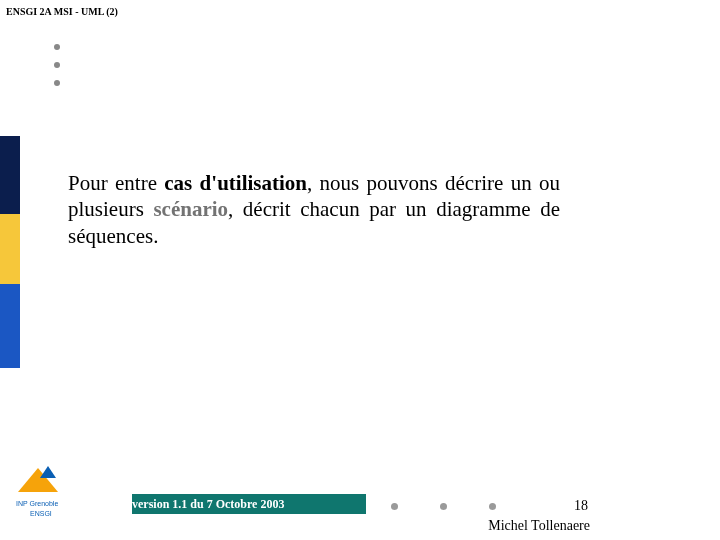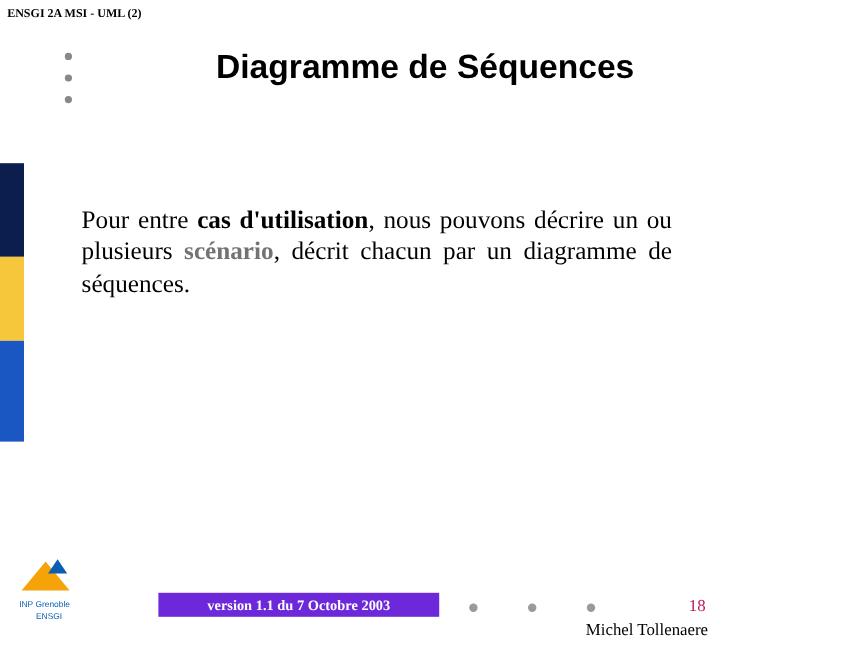--- a/index.html
+++ b/index.html
@@ -14,40 +14,39 @@
   .bold { font-weight: bold; }
   .scenario { color: #737373; font-weight: bold; }
   .left-bars { position: absolute; left: 0; top: 136px; width: 20px; }
   .left-bars div { width: 20px; }
   .bar-navy   { height: 78px; background: #0b1e4d; }
   .bar-yellow { height: 70px; background: #f6c73a; }
   .bar-blue   { height: 84px; background: #1b57c3; }
   .logo { position: absolute; left: 16px; bottom: 20px; width: 70px; height: 56px; }
   .logo svg { width: 70px; height: 56px; }
   .logo-text { font-family: Arial; font-size: 7px; fill:#0a5fb4; }
-  .version-bar { position: absolute; left: 132px; bottom: 26px; width: 234px; height: 20px; background: #6d28d9; color: #fff; font-size: 12px; font-weight: bold; font-family: "Times New Roman"; display: flex; align-items: center; justify-content: center; }
+  .version-bar { position: absolute; left: 132px; bottom: 26px; width: 234px; height: 20px; background: #0f766e; color: #fff; font-size: 12px; font-weight: bold; font-family: "Times New Roman"; display: flex; align-items: center; }
   .footer-dots { position: absolute; right: 100px; bottom: 30px; display: flex; gap: 42px; }
   .footer-dots .fd { width: 7px; height: 7px; border-radius: 50%; background: #9a9a9a; }
-  .pagenum { position: absolute; right: 8px; bottom: 26px; font-size: 14px; color: #be185d; }
+  .pagenum { position: absolute; right: 8px; bottom: 26px; font-size: 14px; color: #000000; }
   .author  { position: absolute; right: 6px; bottom: 6px; font-size: 14px; color: #000; }
 </style>
 </head>
 <body>
 
 <div class="slide">
 
   <div class="header-label">ENSGI 2A MSI - UML (2)</div>
 
   <div class="bullets">
     <div class="dot"></div>
     <div class="dot"></div>
     <div class="dot"></div>
   </div>
 
-  <div class="title">Diagramme de Séquences</div>
 
   <div class="left-bars">
     <div class="bar-navy"></div>
     <div class="bar-yellow"></div>
     <div class="bar-blue"></div>
   </div>
 
   <div class="body">
     <p>
       <span>Pour entre </span><span class="bold">cas d'utilisation</span><span>, nous pouvons décrire un ou plusieurs </span><span class="scenario">scénario</span><span>, décrit chacun par un diagramme de séquences.</span>

